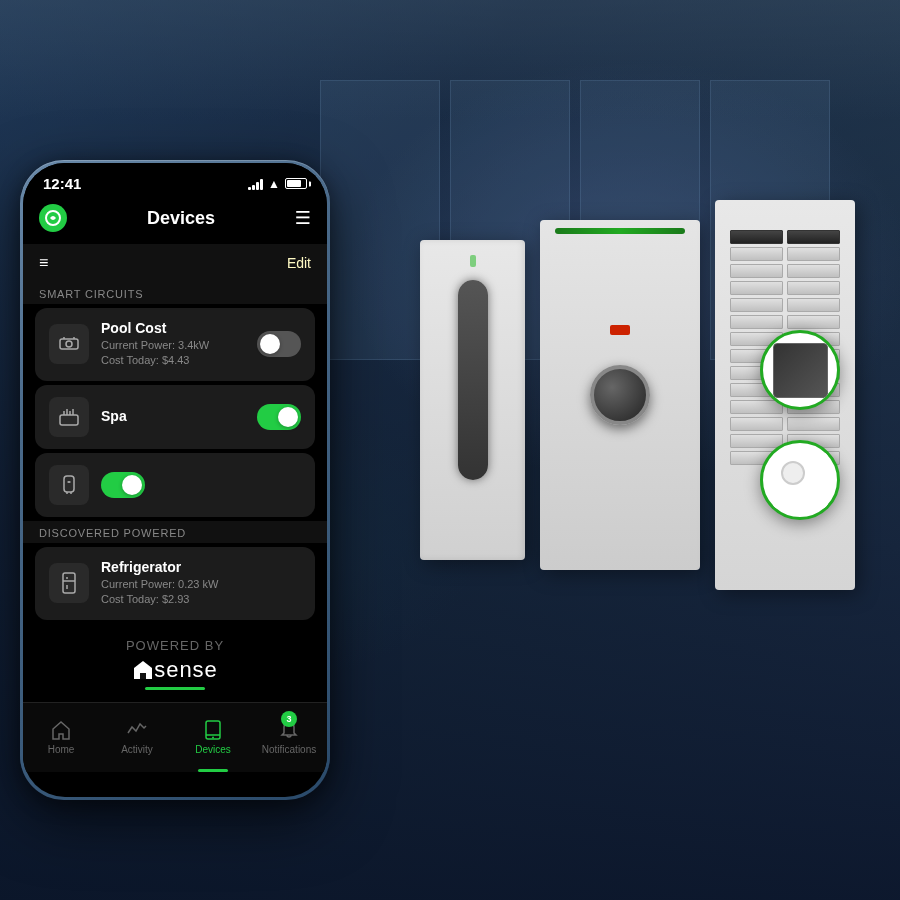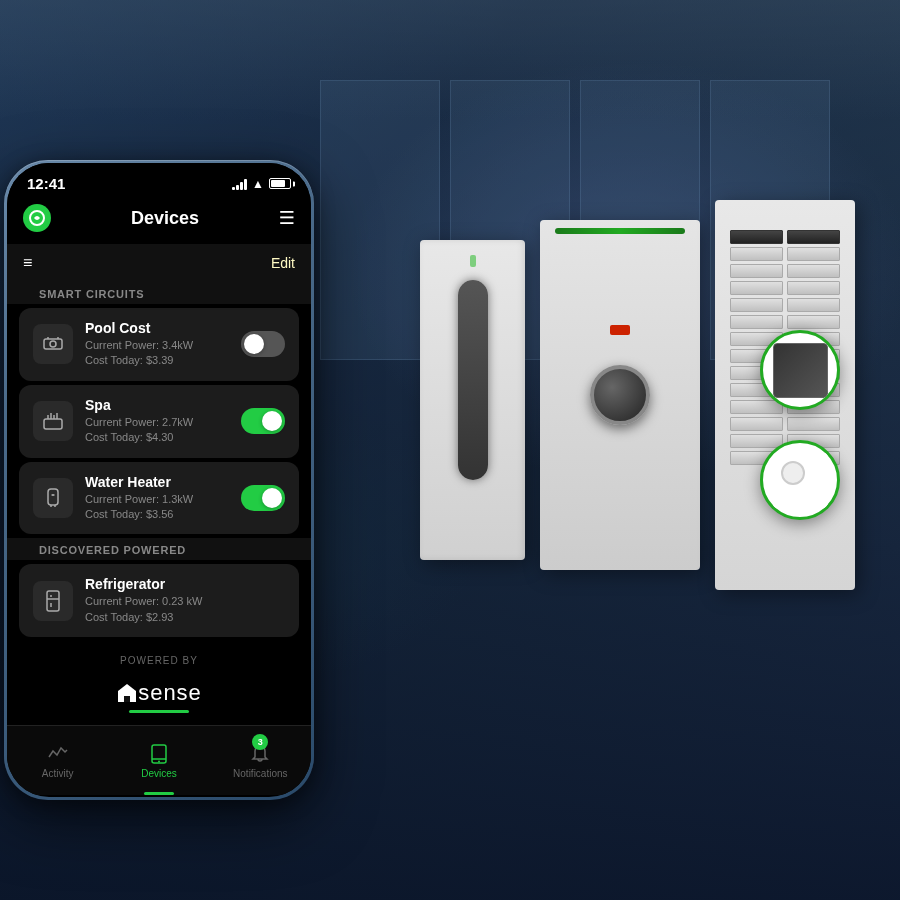--- a/index.html
+++ b/index.html
@@ -211,21 +211,21 @@
       width: 20px;
       height: 20px;
       background: #eee;
       border-radius: 50%;
       border: 2px solid #ccc;
     }
 
     
     .phone-wrap {
       position: absolute;
-      left: 4px;
+      left: 20px;
       top: 160px;
       z-index: 10;
       border-radius: 10px;
     }
 
     .phone-outer {
       width: 310px;
       height: 640px;
       background: linear-gradient(145deg, #6a8aaa 0%, #4a6a8a 30%, #3a5a7a 70%, #2a4a6a 100%);
       border-radius: 44px;
@@ -350,23 +350,23 @@
     .edit-btn {
       color: #fef9c3;
       font-size: 14px;
       font-weight: 500;
     }
 
     
     .section-label {
       color: #888;
       font-size: 11px;
-      font-weight: 700;
+      font-weight: 400;
       letter-spacing: 0.8px;
-      padding: 6px 32px 4px;
+      padding: 6px 16px 4px;
       background: #111;
     }
 
     
     .device-card {
       margin: 4px 12px;
       background: #1c1c1c;
       border-radius: 12px;
       padding: 12px 14px;
       display: flex;
@@ -431,24 +431,24 @@
     .sense-brand {
       background: #000;
       display: flex;
       flex-direction: column;
       align-items: center;
       justify-content: center;
       padding: 14px 0 12px;
     }
     .powered-by {
       color: #666;
-      font-size: 10px;
+      font-size: 13px;
       letter-spacing: 1px;
       text-transform: uppercase;
-      margin-bottom: 14px;
+      margin-bottom: 4px;
     }
     .sense-logo-row {
       display: flex;
       align-items: center;
     }
     .sense-name {
       color: white;
       font-size: 22px;
       font-weight: 300;
       letter-spacing: 1px;
@@ -648,21 +648,21 @@
             <rect x="3" y="7" width="18" height="10" rx="2" stroke="#aaa" stroke-width="1.5"></rect>
             <circle cx="12" cy="12" r="3" stroke="#aaa" stroke-width="1.5"></circle>
             <line x1="7" y1="5" x2="7" y2="7" stroke="#aaa" stroke-width="1.5"></line>
             <line x1="17" y1="5" x2="17" y2="7" stroke="#aaa" stroke-width="1.5"></line>
           </svg>
         </div>
         <div class="device-info">
           <div class="device-name">Pool Cost</div>
           <div class="device-power">
             <span>Current Power: 3.4kW</span><br>
-            <span>Cost Today: $3.39</span>
+            <span>Cost Today: $4.43</span>
           </div>
         </div>
         <div class="toggle-wrap">
           <div class="toggle off">
             <div class="toggle-knob"></div>
           </div>
         </div>
       </div>
 
       <div class="device-card">
@@ -670,48 +670,37 @@
           <svg width="24" height="24" viewBox="0 0 24 24" fill="none">
             <rect x="3" y="10" width="18" height="10" rx="2" stroke="#aaa" stroke-width="1.5"></rect>
             <line x1="7" y1="6" x2="7" y2="10" stroke="#aaa" stroke-width="1.5"></line>
             <line x1="10" y1="4" x2="10" y2="10" stroke="#aaa" stroke-width="1.5"></line>
             <line x1="13" y1="6" x2="13" y2="10" stroke="#aaa" stroke-width="1.5"></line>
             <line x1="16" y1="4" x2="16" y2="10" stroke="#aaa" stroke-width="1.5"></line>
           </svg>
         </div>
         <div class="device-info">
           <div class="device-name">Spa</div>
-          <div class="device-power">
-            <span>Current Power: 2.7kW</span><br>
-            <span>Cost Today: $4.30</span>
-          </div>
         </div>
         <div class="toggle-wrap">
           <div class="toggle on">
             <div class="toggle-knob"></div>
           </div>
         </div>
       </div>
 
       <div class="device-card">
         <div class="device-icon-wrap">
           <svg width="24" height="24" viewBox="0 0 24 24" fill="none">
             <rect x="7" y="3" width="10" height="16" rx="3" stroke="#aaa" stroke-width="1.5"></rect>
             <path d="M10 9 Q12 7 14 9 Q12 11 10 9Z" fill="#aaa"></path>
             <line x1="10" y1="19" x2="10" y2="21" stroke="#aaa" stroke-width="1.5"></line>
             <line x1="14" y1="19" x2="14" y2="21" stroke="#aaa" stroke-width="1.5"></line>
           </svg>
         </div>
-        <div class="device-info">
-          <div class="device-name">Water Heater</div>
-          <div class="device-power">
-            <span>Current Power: 1.3kW</span><br>
-            <span>Cost Today: $3.56</span>
-          </div>
-        </div>
         <div class="toggle-wrap">
           <div class="toggle on">
             <div class="toggle-knob"></div>
           </div>
         </div>
       </div>
 
       <div class="section-label">DISCOVERED POWERED</div>
 
       <div class="device-card">
@@ -739,20 +728,26 @@
             <path d="M11 2 L20 9 L20 20 L2 20 L2 9 Z"></path>
             <rect x="8" y="14" width="6" height="6" fill="#111"></rect>
           </svg>
           <span class="sense-name">sense</span>
         </div>
         <div class="sense-bar"></div>
       </div>
 
       <div class="bottom-nav">
 
+        <div class="nav-item">
+          <svg width="22" height="22" viewBox="0 0 22 22" fill="none">
+            <path d="M3 10 L11 3 L19 10 L19 20 L13 20 L13 15 L9 15 L9 20 L3 20 Z" stroke="#666" stroke-width="1.5" fill="none"></path>
+          </svg>
+          <span class="nav-label">Home</span>
+        </div>
 
         <div class="nav-item">
           <svg width="22" height="22" viewBox="0 0 22 22" fill="none">
             <polyline points="2,14 6,8 10,12 14,5 18,9 20,7" stroke="#666" stroke-width="1.5" fill="none"></polyline>
           </svg>
           <span class="nav-label">Activity</span>
         </div>
 
         <div class="nav-item">
           <svg width="22" height="22" viewBox="0 0 22 22" fill="none">

